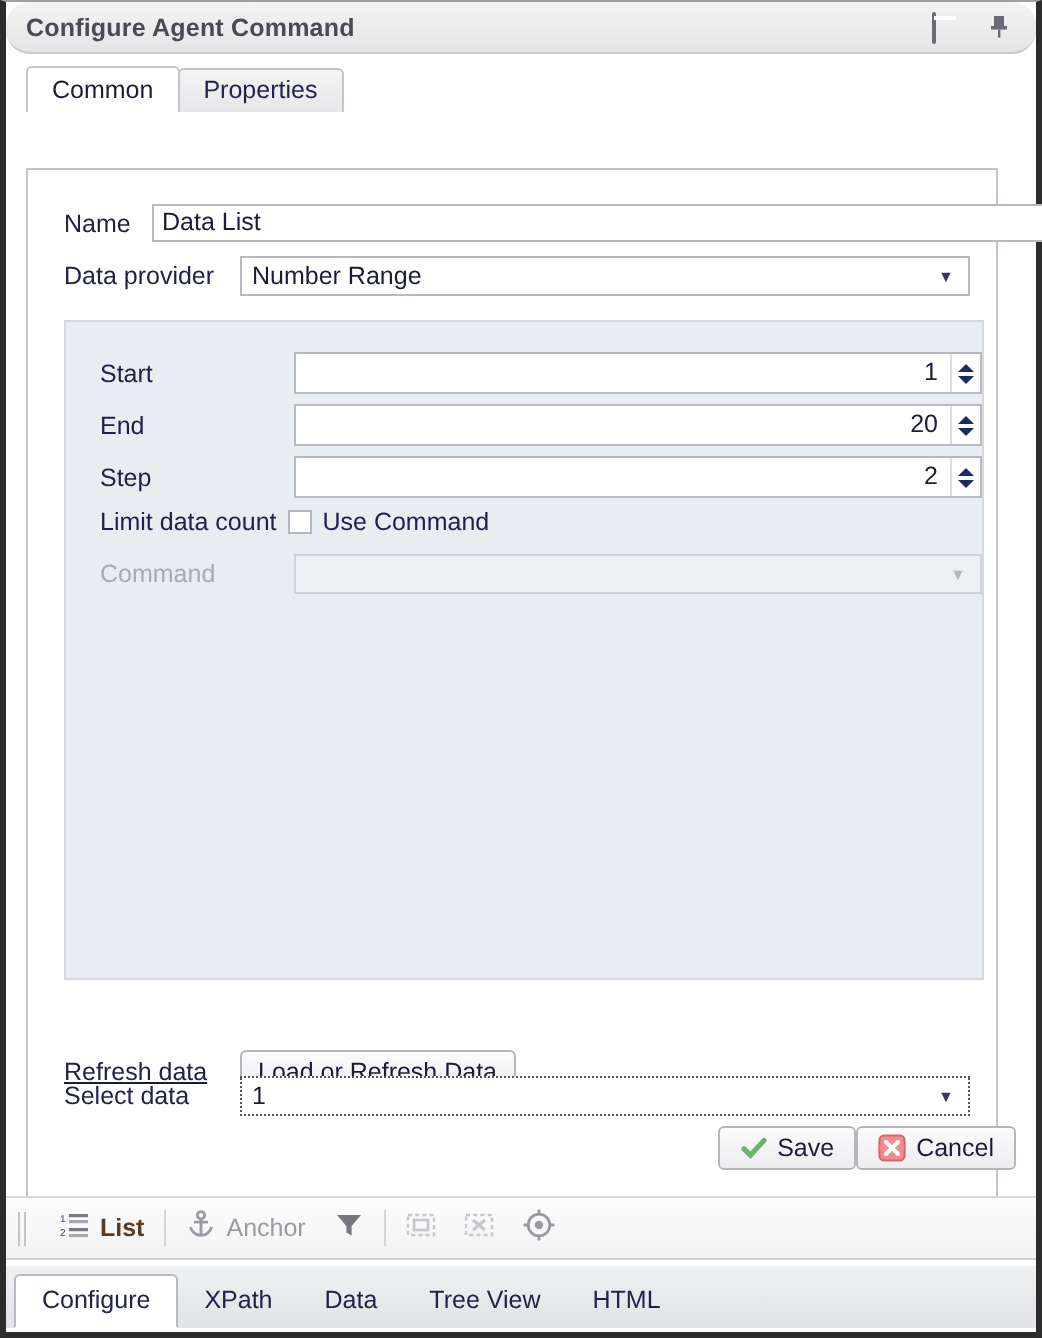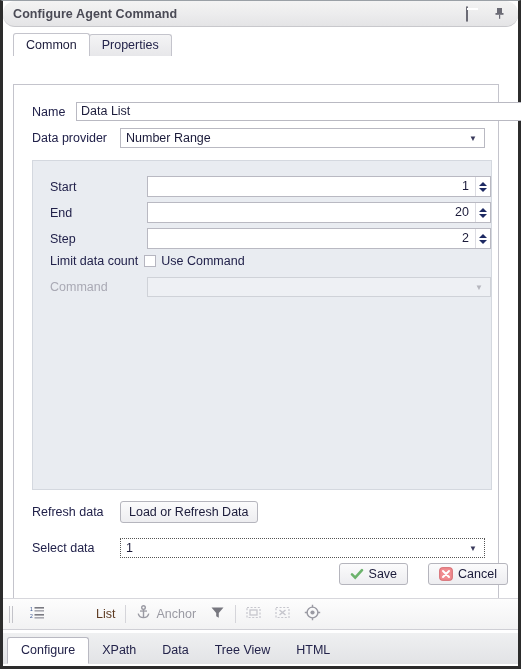--- a/index.html
+++ b/index.html
@@ -153,21 +153,21 @@
     border-radius: 3px;
     background: linear-gradient(to bottom,#fbfbfc,#ededf0);
     height: 22px;
     font-size: 12.5px; color: #1b1b3a;
     display: inline-flex; align-items: center; gap: 5px;
     padding: 0 8px;
     font-family: "Liberation Sans", sans-serif;
   }
 
   
-  #footer { position: absolute; right: 10px; top: 562px; display: flex; gap: 20px; }
+  #footer { position: absolute; right: 10px; top: 562px; display: flex; gap: 0; }
 
   .chk-ico { width: 14px; height: 14px; }
   .x-ico { width: 14px; height: 14px; }
 
   
   #toolbar {
     position: absolute; left: 0; top: 597px;
     width: 515px; height: 32px;
     background: linear-gradient(to bottom,#fdfdfd,#f2f2f3);
     border-top: 1px solid #d7d7dc;
@@ -288,21 +288,21 @@
       <div class="row" style="left:17px; top:116px;">
         <span class="lbl dis" style="width:97px;">Command</span>
         <span class="combo disabled" style="width:344px;">
           <span class="cval"></span>
           <span class="arrow">▼</span>
         </span>
       </div>
 
     </div>
 
-    <div class="row" style="left:18px; top:416px;">
+    <div class="row" style="left:18px; top:440px;text-decoration:underline;">
       <span class="lbl" style="width:88px;">Refresh data</span>
       <button class="btn">Load or Refresh Data</button>
     </div>
 
     <div class="row" style="left:18px; top:453px;">
       <span class="lbl" style="width:88px;">Select data</span>
       <span class="combo dotted" style="width:365px;">
         <span class="cval">1</span>
         <span class="arrow">▼</span>
       </span>
@@ -337,21 +337,21 @@
       <span>
         <svg width="15" height="15" viewBox="0 0 15 15">
           <text x="0" y="6" font-size="5" fill="#2d4a8a" font-family="Liberation Sans, sans-serif">1</text>
           <text x="0" y="13" font-size="5" fill="#2d4a8a" font-family="Liberation Sans, sans-serif">2</text>
           <rect x="4.5" y="2" width="9.5" height="1.6" fill="#7a7a82"></rect>
           <rect x="4.5" y="5" width="9.5" height="1.6" fill="#a8a8b0"></rect>
           <rect x="4.5" y="9" width="9.5" height="1.6" fill="#7a7a82"></rect>
           <rect x="4.5" y="12" width="9.5" height="1.6" fill="#a8a8b0"></rect>
         </svg>
       </span>
-      <span class="tl" style="color:#5d3b22; font-weight:normal;margin-left:46px;">List</span>
+      <span class="tl" style="color:#5d3b22; font-weight:bold;">List</span>
     </span>
 
     <span class="tb-sep"></span>
 
     <span class="tb-item">
       <span>
         <svg width="15" height="15" viewBox="0 0 15 15">
           <circle cx="7.5" cy="2.6" r="1.8" fill="none" stroke="#9a9aa3" stroke-width="1.4"></circle>
           <rect x="6.8" y="4" width="1.4" height="8.4" fill="#9a9aa3"></rect>
           <rect x="4" y="5.4" width="7" height="1.3" fill="#9a9aa3"></rect>

